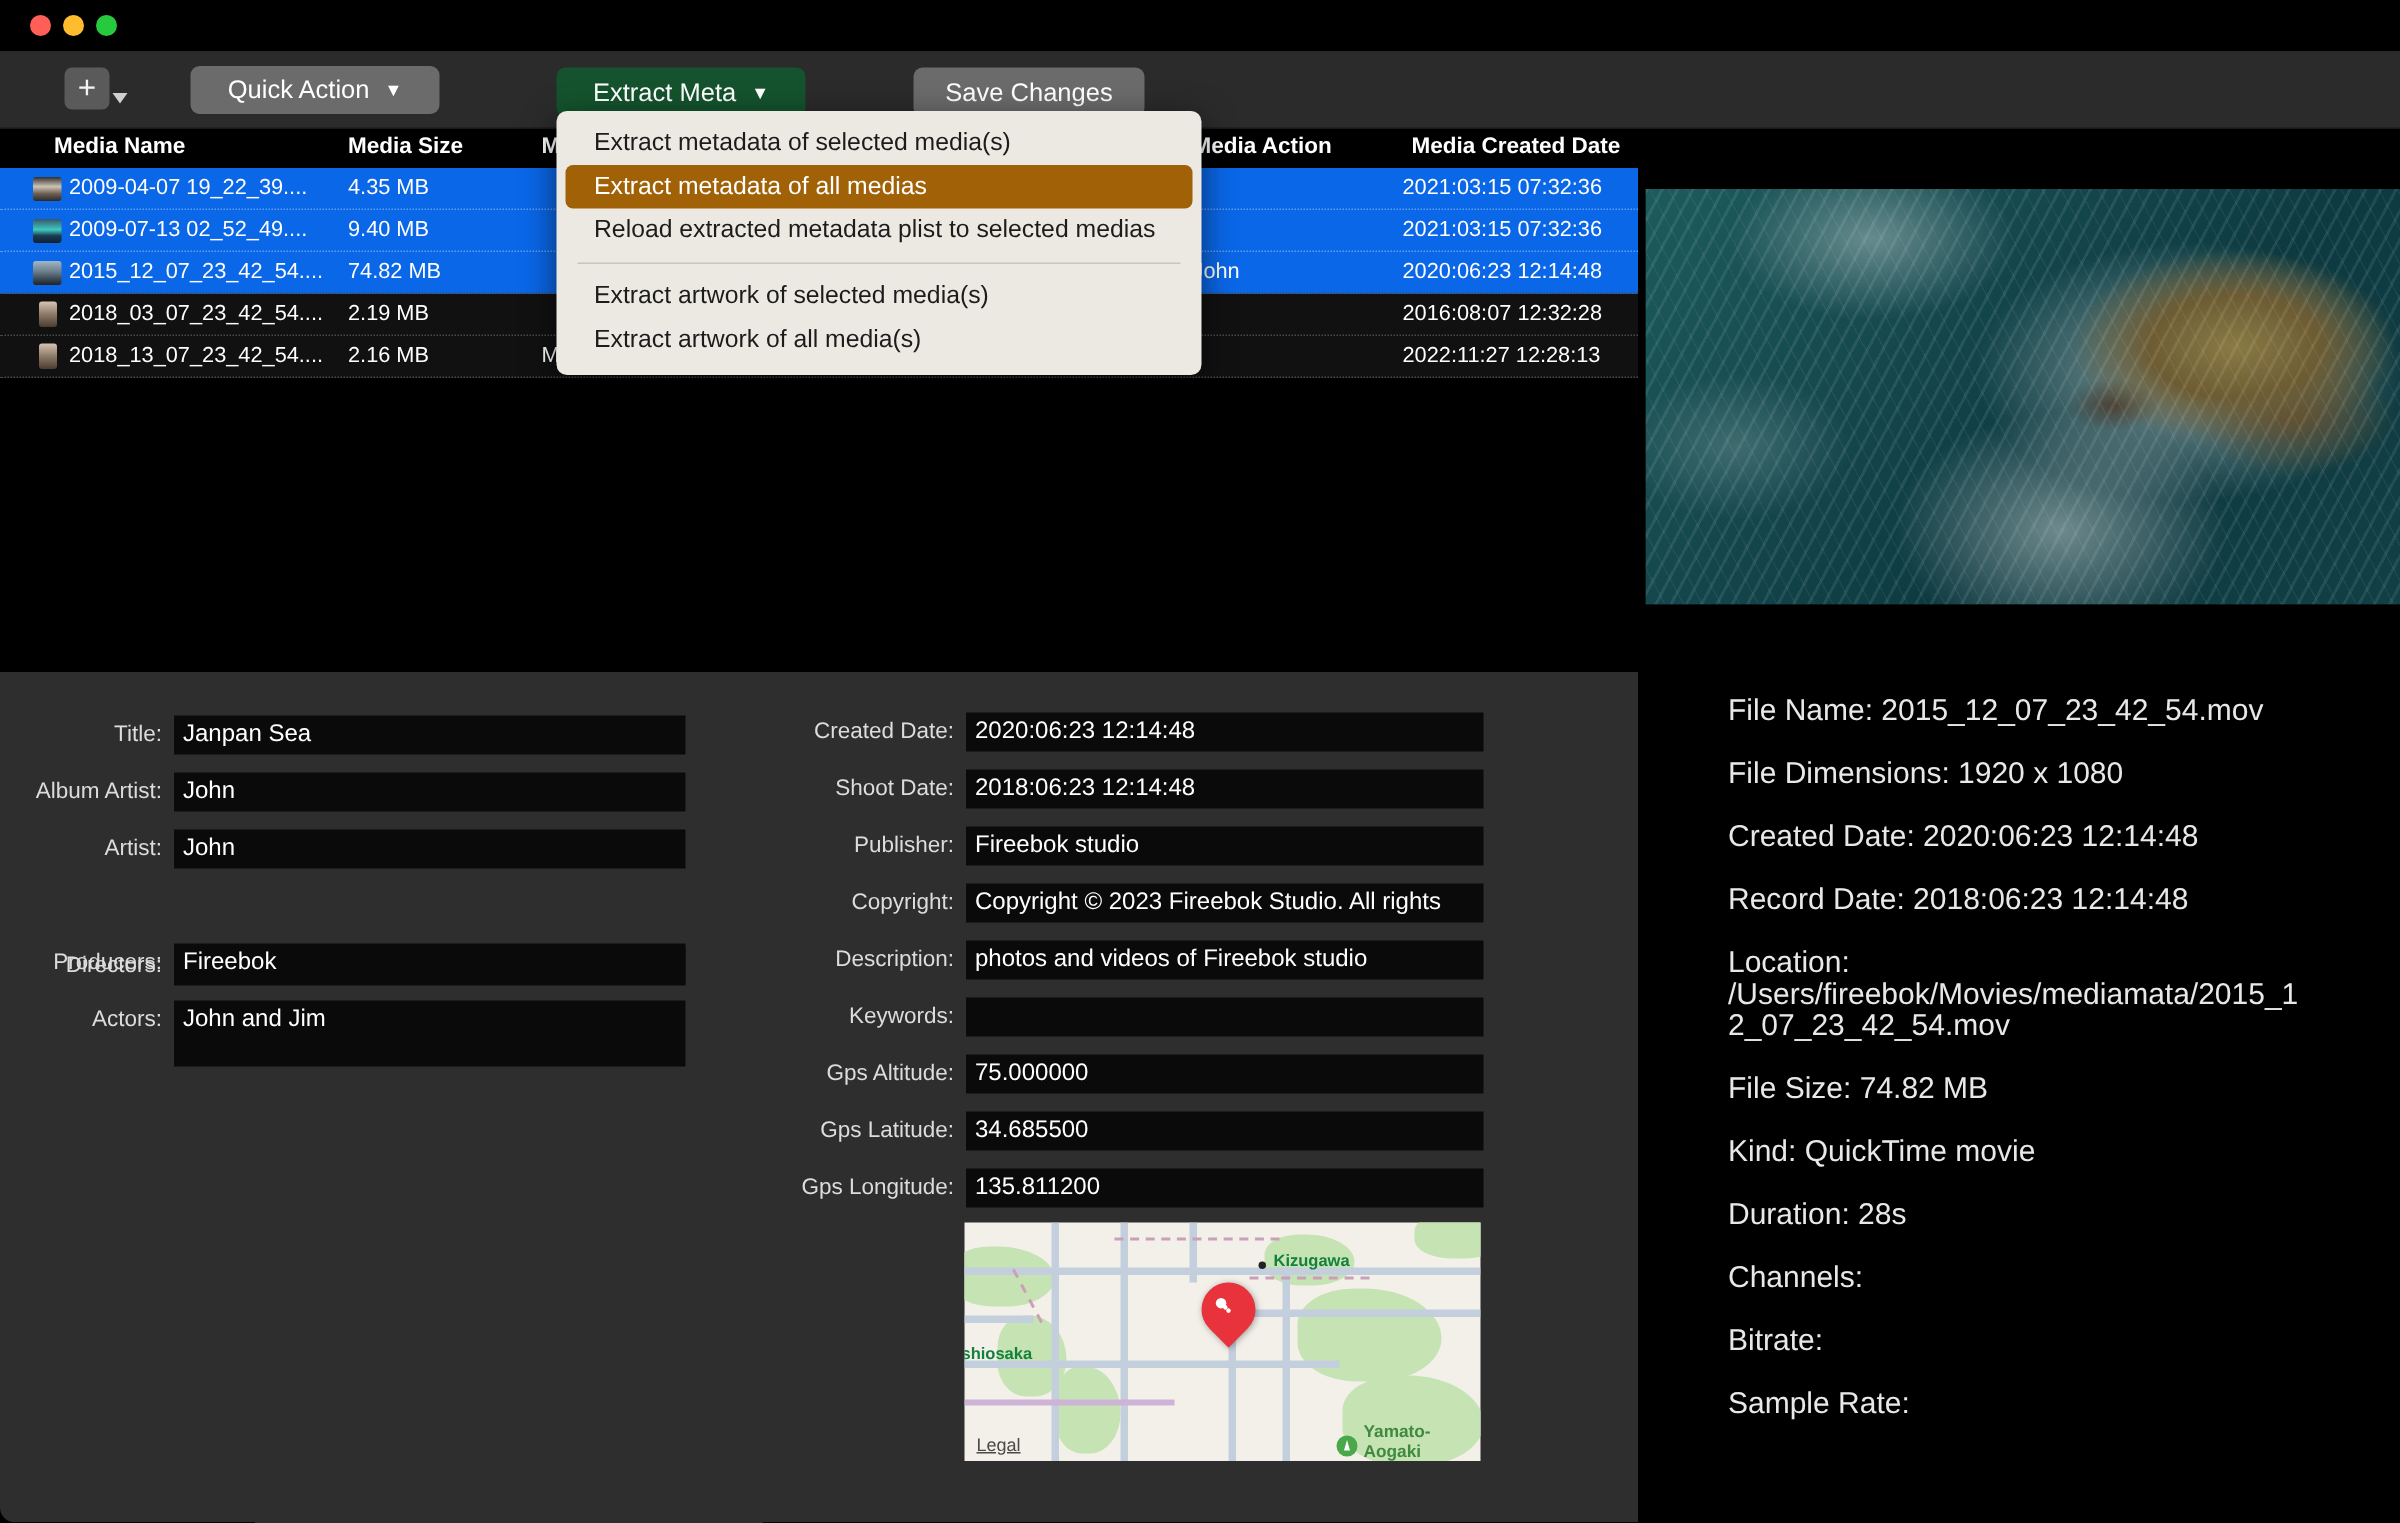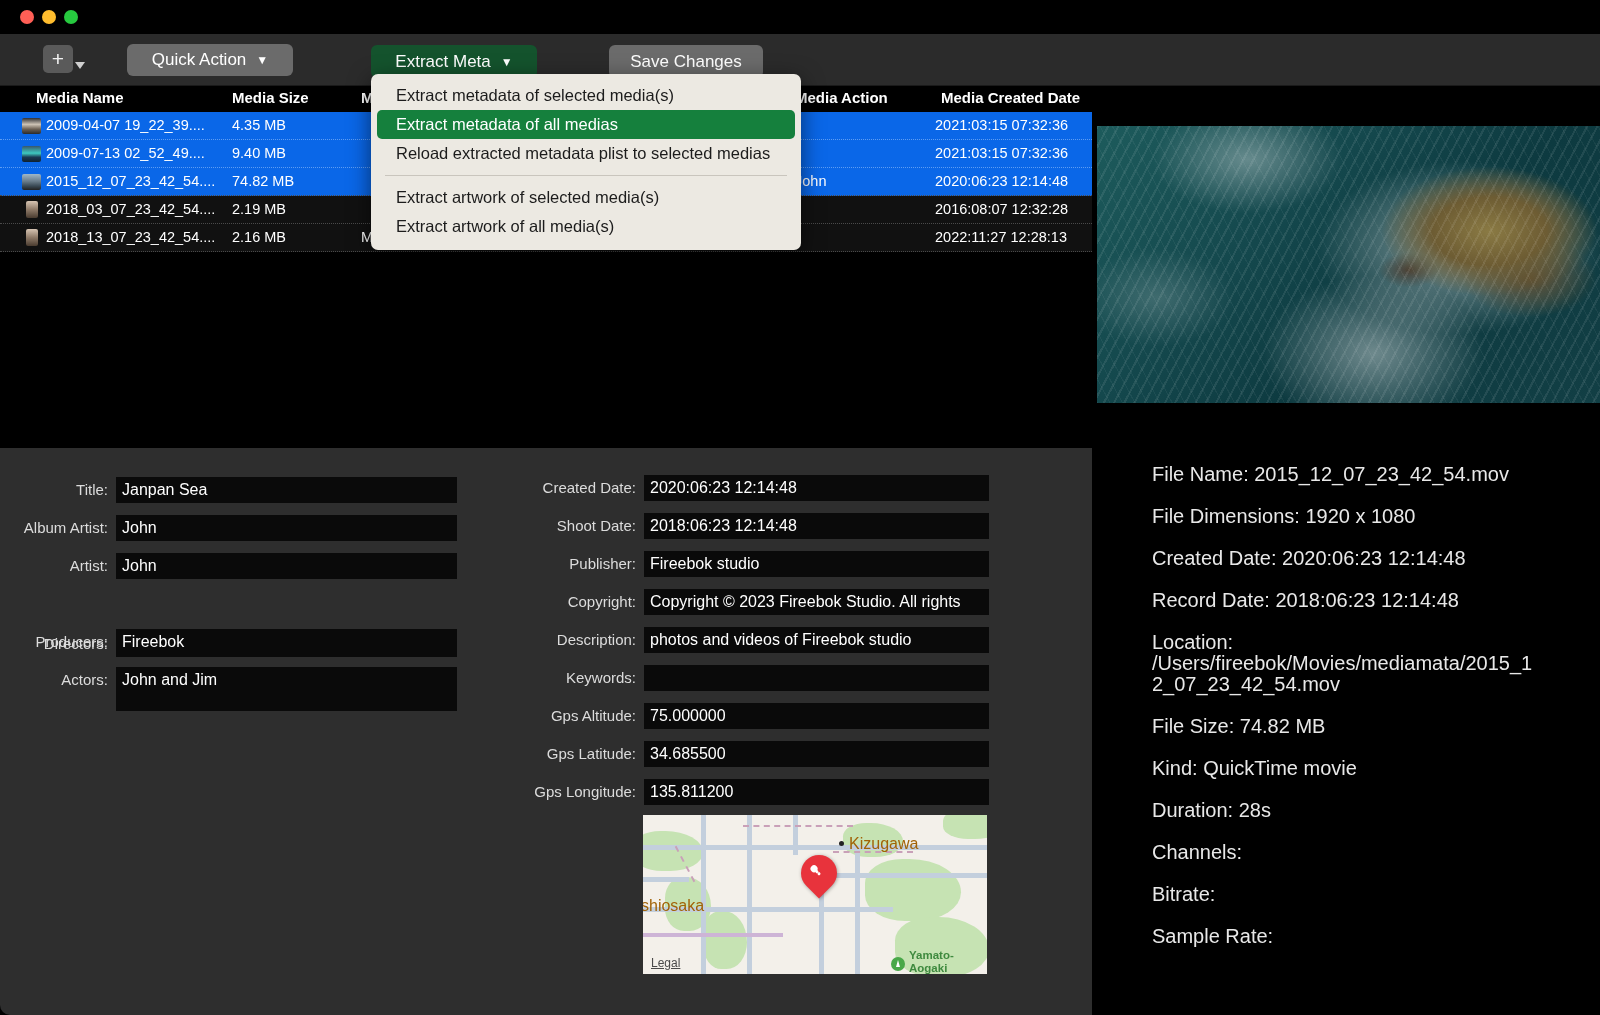--- a/index.html
+++ b/index.html
@@ -138,21 +138,21 @@
     height: 29px;
     line-height: 29px;
     padding: 0 14px 0 19px;
     font-size: 16.5px;
     color: #1c1c1c;
     white-space: nowrap;
     cursor: default;
     margin: 0 6px;
     border-radius: 5px;
   }
-  .menu-item.hl { background: #15803d; color: #ffffff; }
+  .menu-item.hl { background: #a16207; color: #ffffff; }
   .menu-sep {
     height: 1px; background: #c9c5bd;
     margin: 7px 14px 7px 14px;
   }
 
   
   .preview {
     position: absolute; left: 1097px; top: 126px;
     width: 503px; height: 277px;
     background: #0b1418;
@@ -250,21 +250,21 @@
     transform: rotate(-45deg);
     box-shadow: 0 1px 4px rgba(0,0,0,.35);
   }
   .pin::after {
     content: ""; position: absolute;
     left: 14px; top: 8px; width: 7px; height: 7px;
     background: #fff; border-radius: 50%;
     box-shadow: 0 7px 0 -2px #fff, 0 4px 0 -2px #fff;
   }
   .mlabel { position: absolute; font-size: 12px; color: #3b3b3b; white-space: nowrap; }
-  .mlabel.big { font-size: 16px; font-weight: normal; color: #a16207; }
+  .mlabel.big { font-size: 11px; font-weight: bold; color: #15803d; }
   .mdot { position: absolute; width: 5px; height: 5px; background: #222; border-radius: 50%; }
   .mpark { position: absolute; font-size: 11.5px; color: #3f8a3f; font-weight: bold; line-height: 13px; }
   .mpark-icon {
     position: absolute; width: 14px; height: 14px;
     background: #49a849; border-radius: 50%;
   }
   .mpark-icon::after {
     content:""; position:absolute; left:5px; top:3px;
     width:0;height:0;border-left:2.5px solid transparent;border-right:2.5px solid transparent;border-bottom:7px solid #fff;
   }

